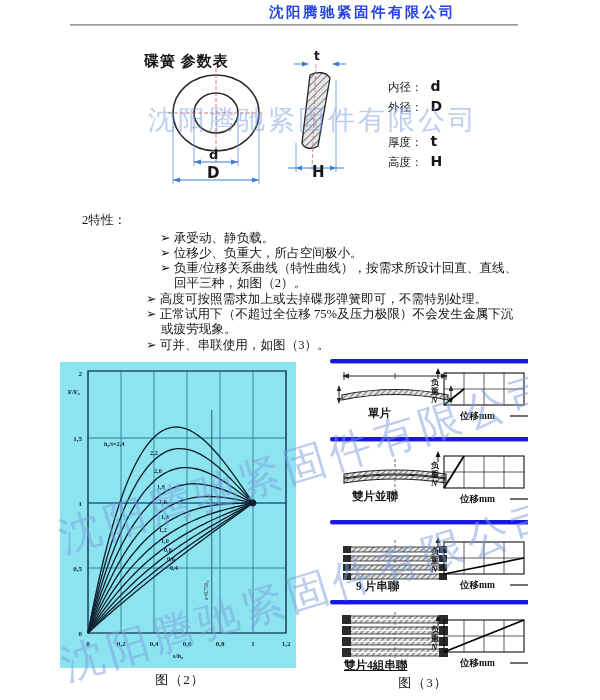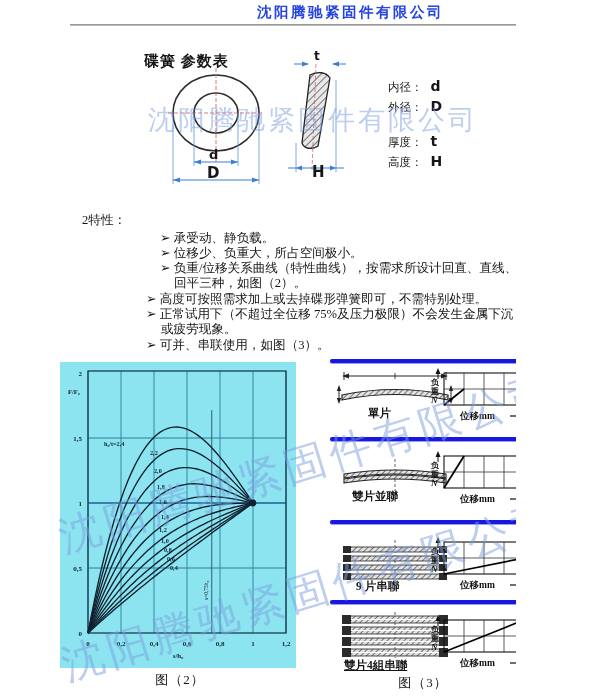--- a/index.html
+++ b/index.html
@@ -1,17 +1,17 @@
 <!DOCTYPE html>
 <html><head>
 <meta charset="utf-8">
 <style>
   html,body{margin:0;padding:0;background:#fff;}
   .page{position:relative;width:516px;height:700px;background:#ffffff;overflow:hidden;
-        font-family:"Liberation Serif",serif;color:#151515;}
+        font-family:"Liberation Serif",serif;color:#151515;padding-left:12px;}
   .abs{position:absolute;}
   .hdr{font-weight:bold;font-size:14.5px;letter-spacing:2.5px;color:#2443e0;
        font-family:"Liberation Serif",serif;}
   .rule{height:2px;background:linear-gradient(#8a8a8a,#c9c9c9);}
   .body-txt{font-size:12.6px;line-height:15px;white-space:nowrap;}
   .fig-title{font-weight:bold;font-size:15px;letter-spacing:1px;}
   .caption{font-size:13px;letter-spacing:1px;}
   .param-row{font-size:11.5px;white-space:nowrap;}
   .param-val{font-family:"DejaVu Sans",sans-serif;font-weight:bold;font-size:14px;margin-left:8px;}
   .dim-letter{font-family:"DejaVu Sans",sans-serif;font-weight:bold;}

